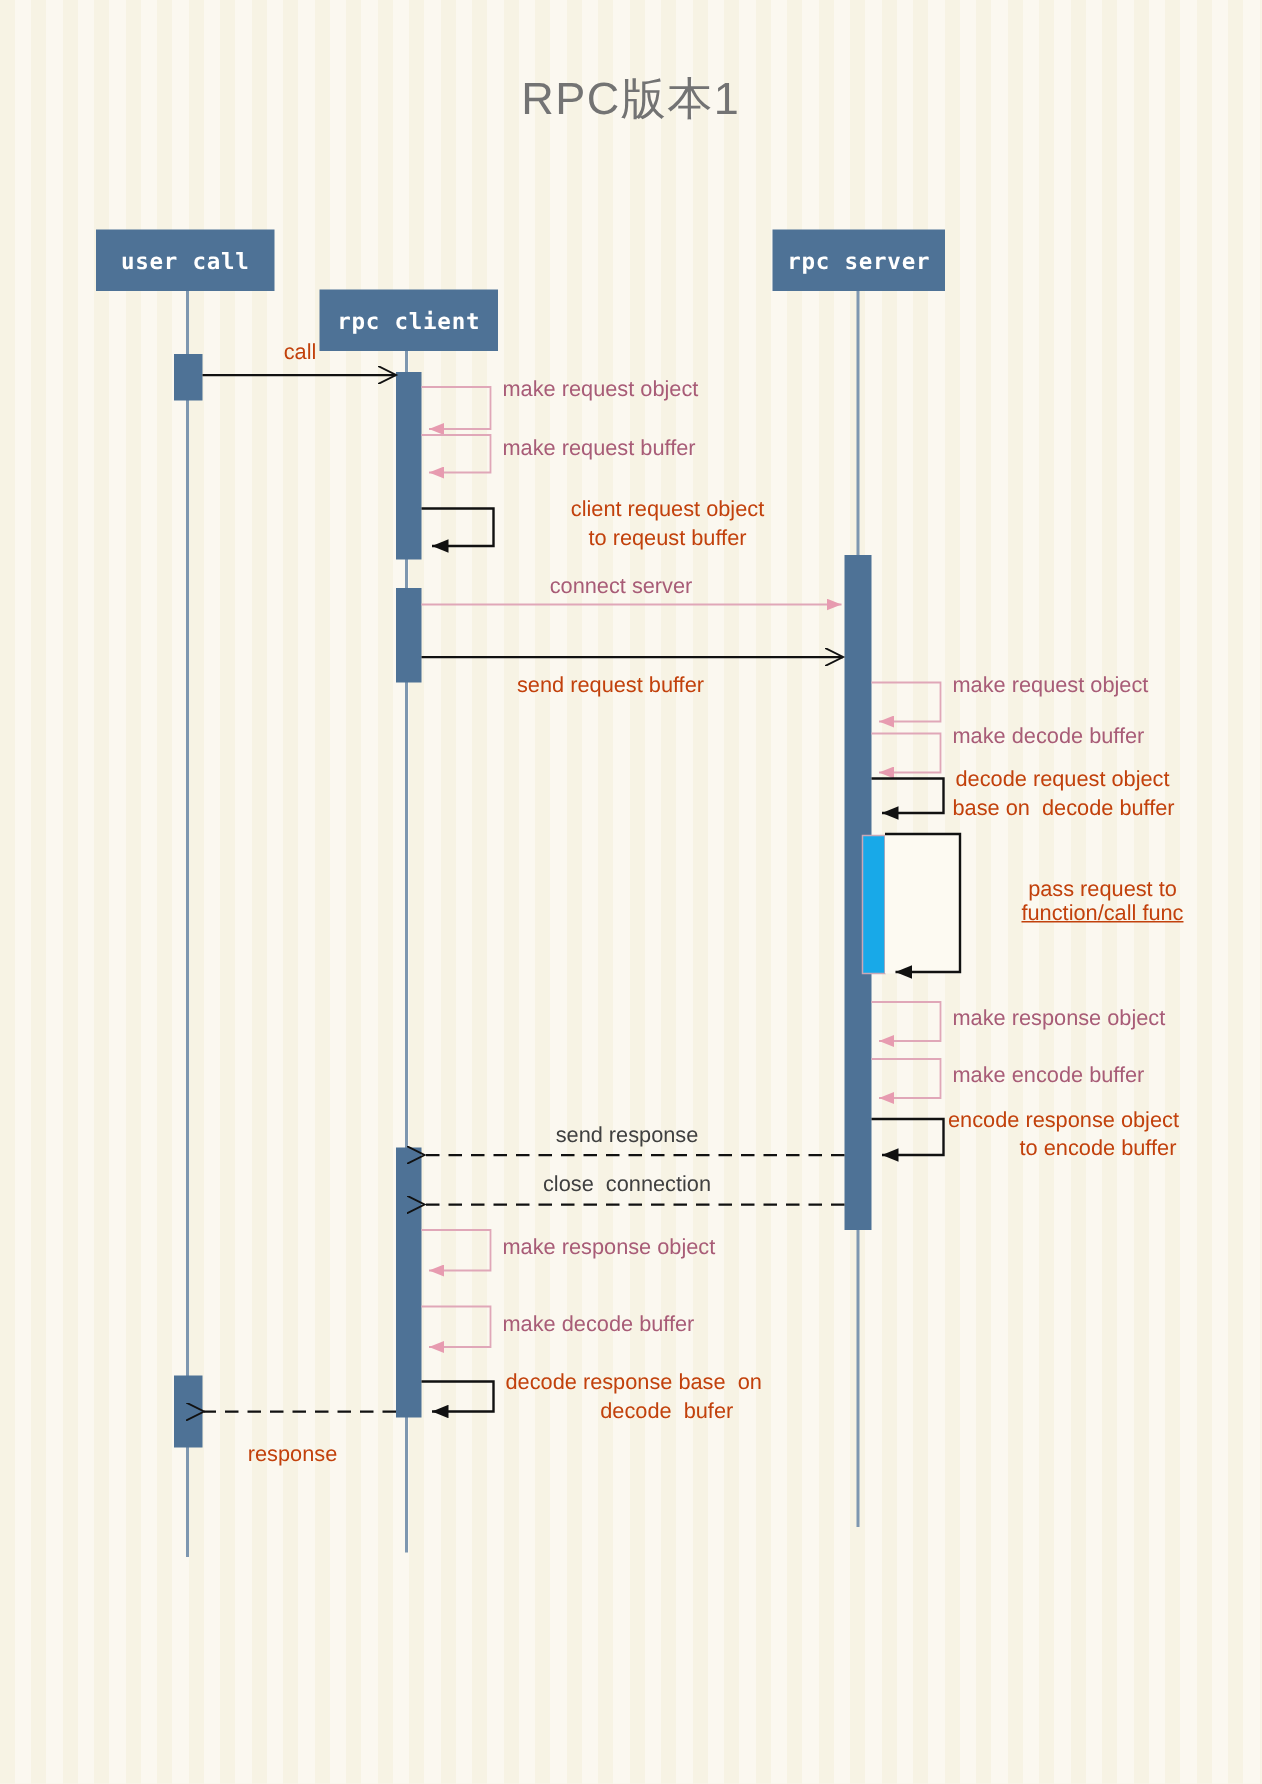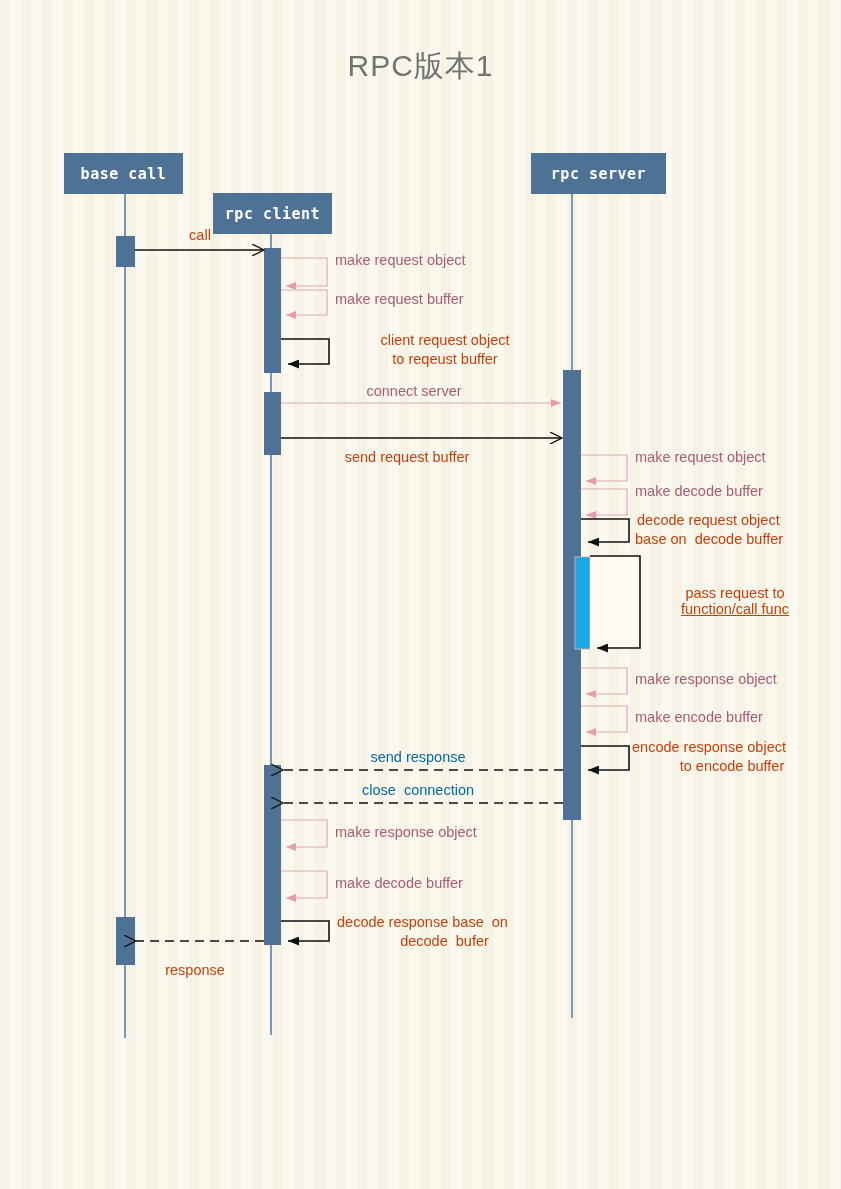--- a/index.html
+++ b/index.html
@@ -52,21 +52,21 @@
   }
   .msg-label {
     position: absolute;
     font-family: "Liberation Sans", sans-serif;
     font-size: 14.5px;
     white-space: pre;
     line-height: 19px;
   }
   .msg-label.blue   { color: #c2410c; }
   .msg-label.pink   { color: #a85c77; }
-  .msg-label.dark   { color: #0369a1; }
+  .msg-label.dark   { color: #404040; }
   .msg-label.center { text-align: center; }
   .msg-label.left   { text-align: left; }
 </style>
 </head>
 <body>
 
 <svg id="canvas" viewBox="0 0 841 1189" xmlns="http://www.w3.org/2000/svg">
   <defs>
     <marker id="ah-black-open" markerWidth="14" markerHeight="12" refX="12" refY="6" orient="auto" markerUnits="userSpaceOnUse">
       <path d="M0,0 L12,6 L0,12" fill="none" stroke="#111111" stroke-width="1.3"></path>
@@ -165,26 +165,26 @@
   </g>
 
   <g>
     <line x1="264" y1="941" x2="136" y2="941" stroke="#111111" stroke-width="1.5" stroke-dasharray="9,6" marker-end="url(#ah-black-open-l)"></line>
   </g>
 </svg>
 
 <div class="title">RPC版本1</div>
 
 <div class="actor-box" style="left:64px; top:153px; width:119px; height:41px;">
-  <span>base  call</span>
+  <span>user  call</span>
 </div>
 <div class="actor-box" style="left:213px; top:153px; width:119px; height:41px;margin-top:40px;">
   <span>rpc client</span>
 </div>
-<div class="actor-box" style="left:531px; top:153px; width:135px; height:41px;align-items:center;">
+<div class="actor-box" style="left:515px; top:153px; width:115px; height:41px;align-items:center;">
   <span>rpc  server</span>
 </div>
 
 <div class="msg-label blue center" style="left:150px; top:226px; width:100px;">call</div>
 
 <div class="msg-label pink left" style="left:335px; top:251px; width:230px;">make request object</div>
 
 <div class="msg-label pink left" style="left:335px; top:290px; width:230px;">make request buffer</div>
 
 <div class="msg-label blue center" style="left:335px; top:331px; width:220px;">client request object</div>

